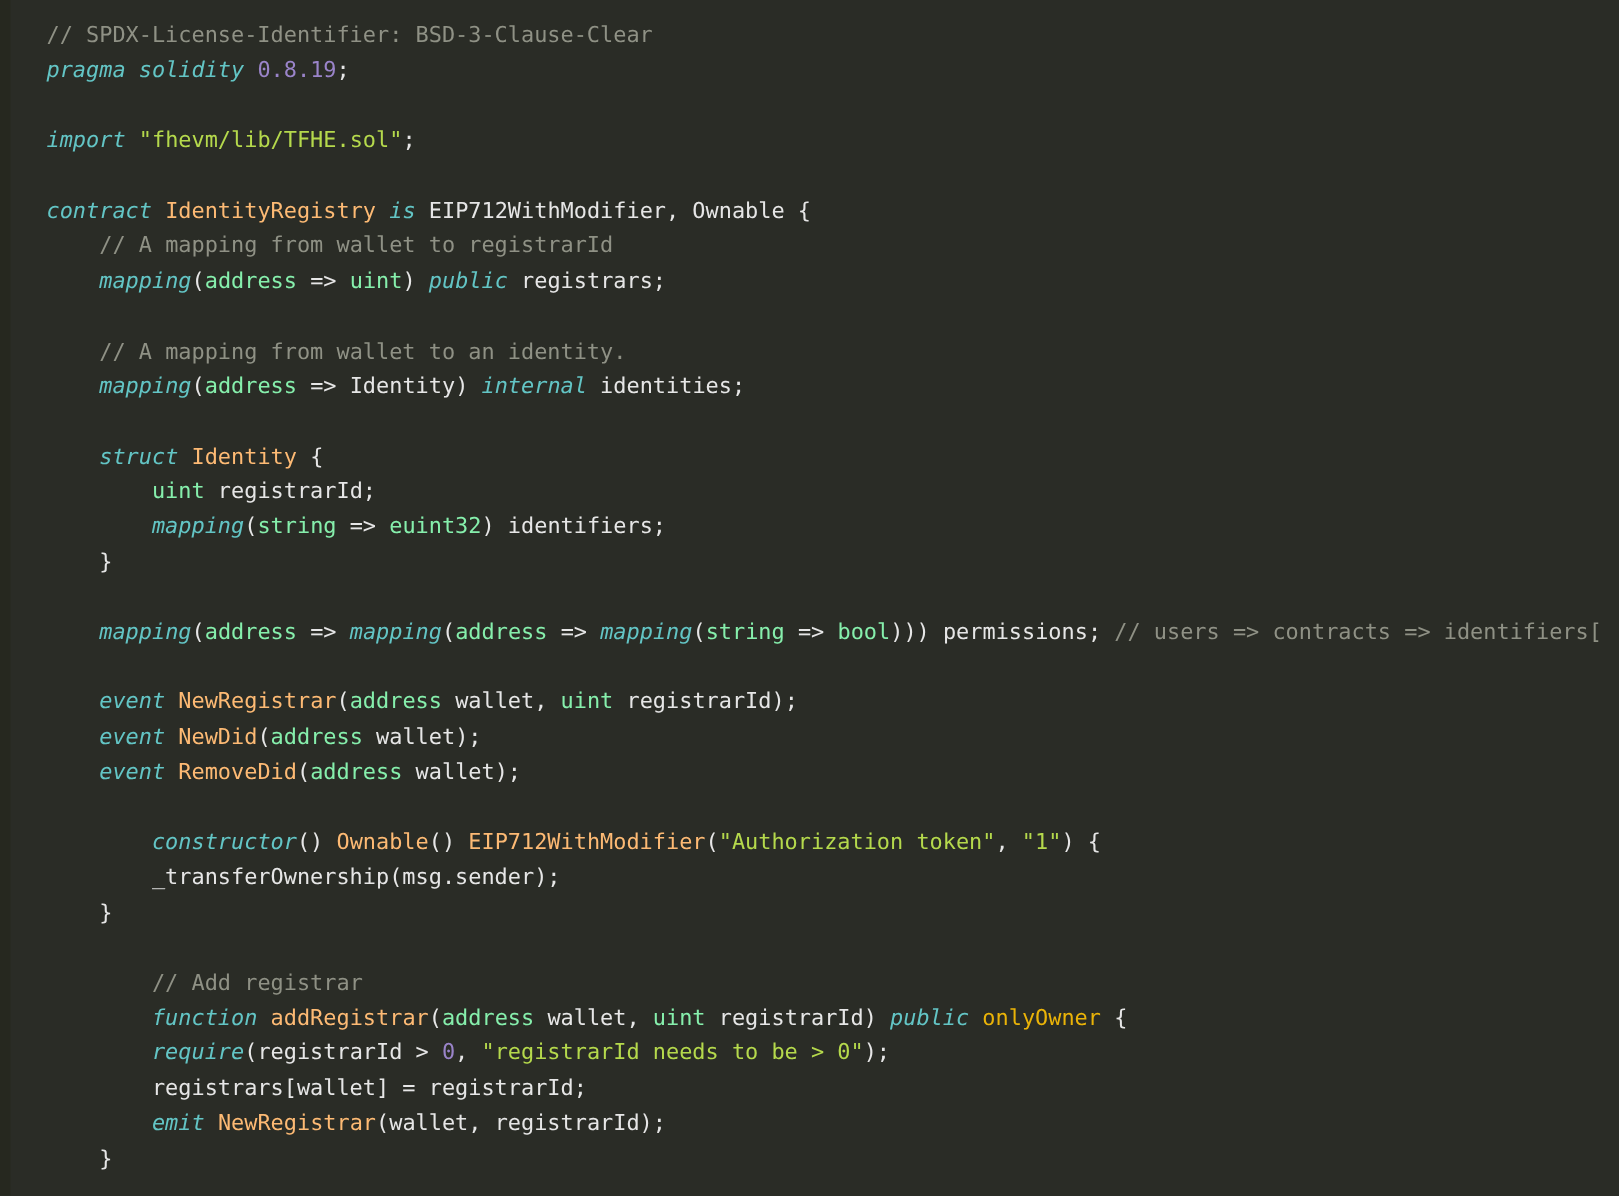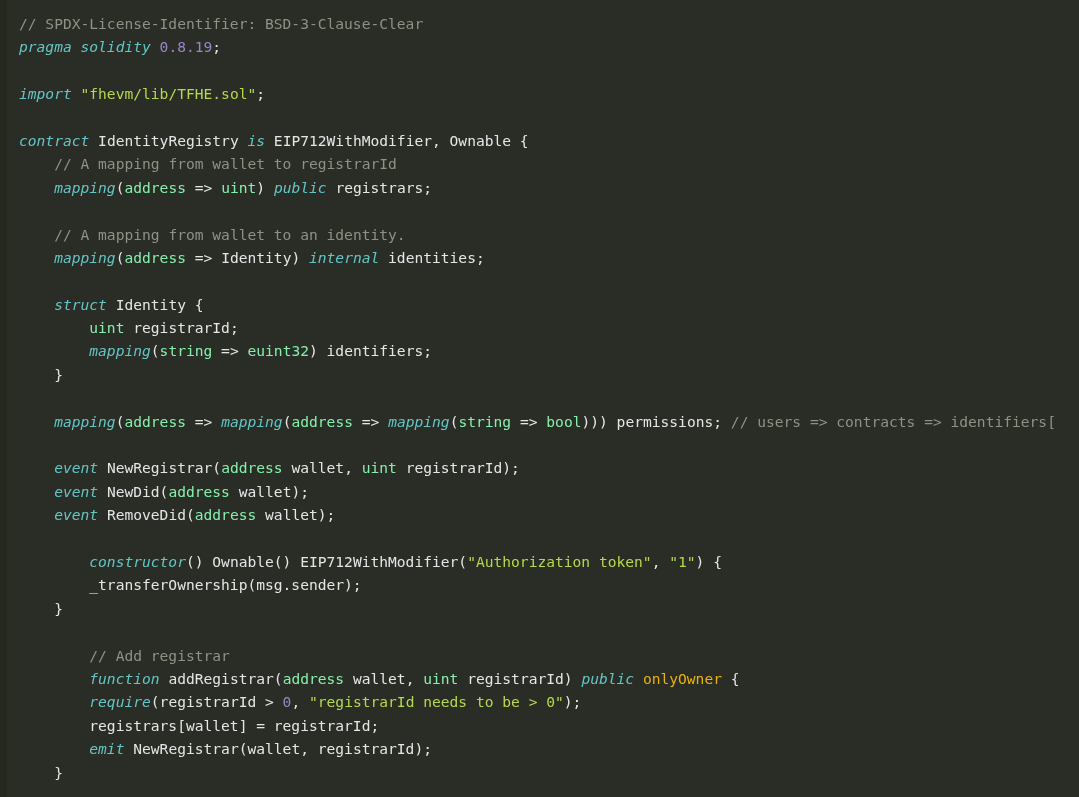--- a/index.html
+++ b/index.html
@@ -92,32 +92,32 @@
     top: 12px;
     width: 1079px;
     z-index: 2;
     font-size: 14.6px;
     line-height: 23.4px;
     white-space: pre;
     color: #e6e6e6;
   }
   .line {
     height: 23.4px;
-    padding-left: 19px;
+    padding-left: 31px;
     white-space: pre;
     overflow: hidden;
   }
 
   
   .cmt { color: #8f9185; }
   .kw  { color: #63c5c5; font-style: italic; }
   .typ { color: #86efac; }
   .str { color: #b5d94c; }
   .num { color: #9a84c9; }
-  .fn  { color: #e5e5e5; }
+  .fn  { color: #fdba74; }
   .mod { color: #eab308; }
 </style>
 </head>
 <body>
 
 <div id="viewer">
 
   <div id="gutter-strip"></div>
 
 

